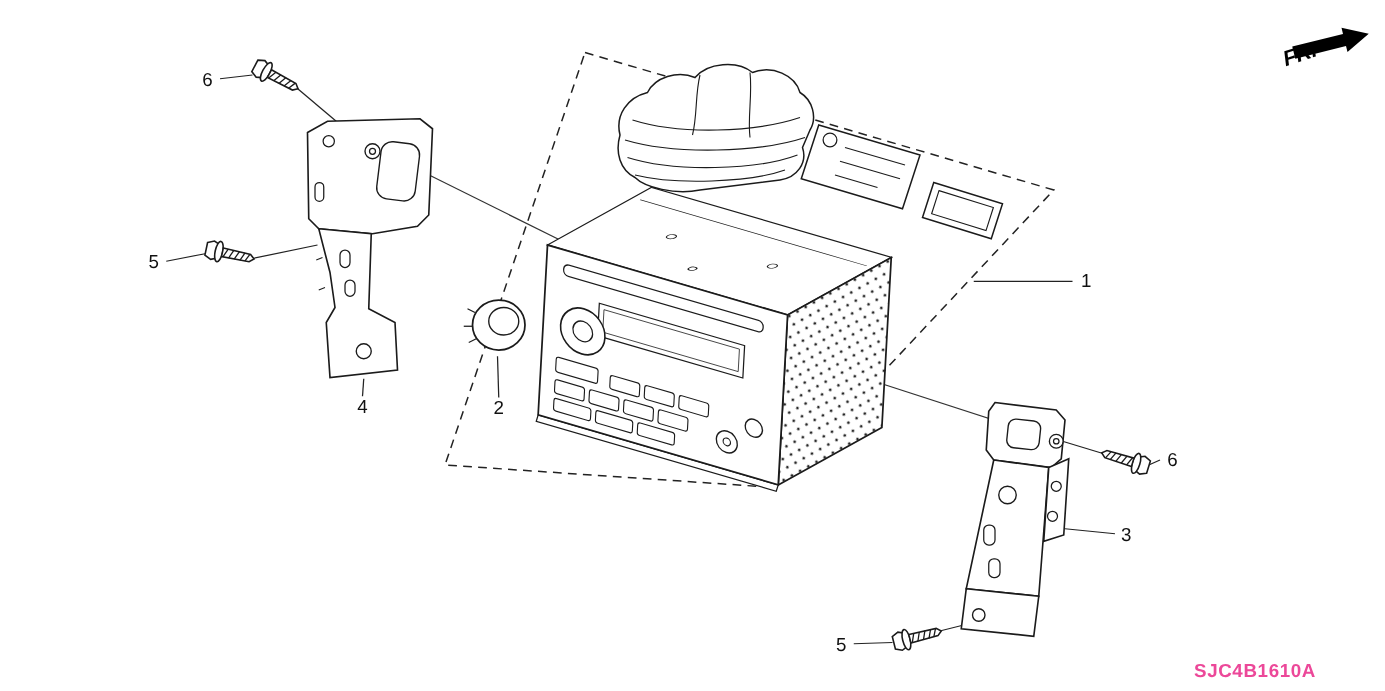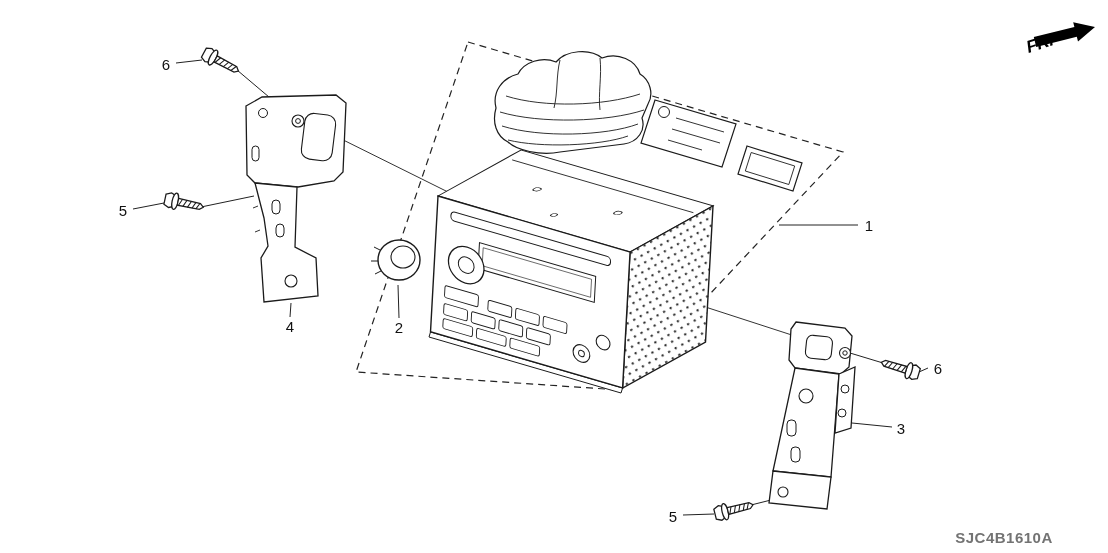--- a/index.html
+++ b/index.html
@@ -22,21 +22,21 @@
     position:absolute;
     transform:translate(-50%,-50%) rotate(-18deg);
     font:italic bold 17px "Liberation Sans",sans-serif;
     color:#000;
   }
   .part-code{
     position:absolute;
     transform:translate(-50%,-50%);
     font:bold 15px "Liberation Sans",sans-serif;
     letter-spacing:.5px;
-    color:#737373;
+    color:#ec4899;
   }
 </style>
 </head>
 <body>
 
 <div class="canvas">
 
 <svg width="1108" height="553" viewBox="0 0 1108 553">
   <defs>
     <pattern id="perf" width="7.5" height="7.5" patternUnits="userSpaceOnUse" patternTransform="rotate(-29)">

